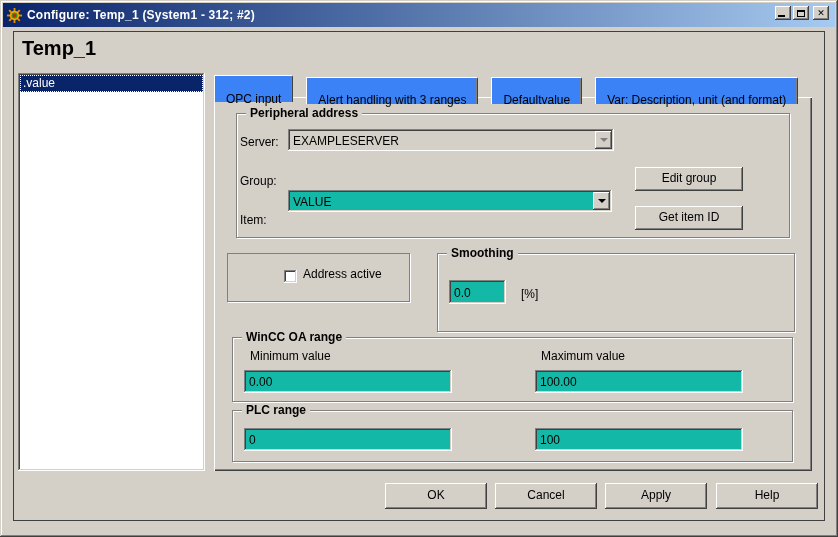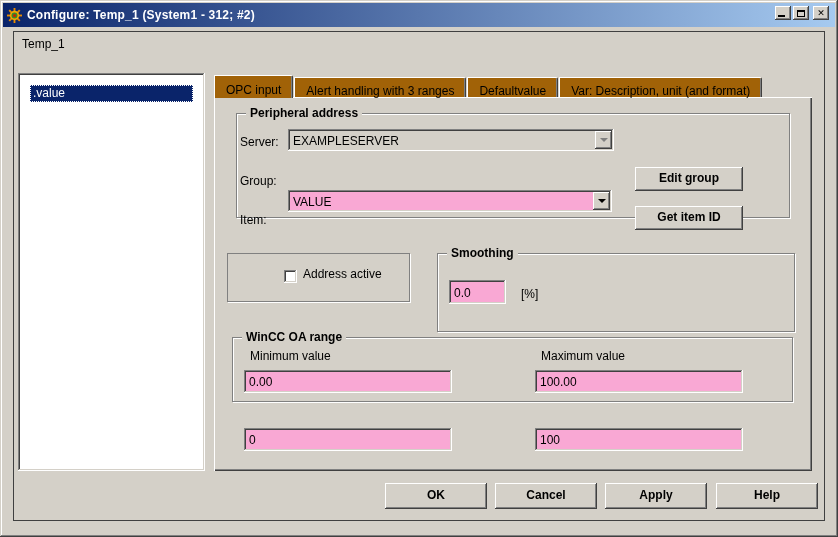--- a/index.html
+++ b/index.html
@@ -39,46 +39,46 @@
   }
   .tbtn.close { margin-left: 4px; }
   .glyph-min { position: absolute; left: 3px; bottom: 3px; width: 7px; height: 2px; background: #000; }
   .glyph-max { width: 8px; height: 7px; border: 1px solid #000; border-top-width: 2px; }
 
   
   .main-panel {
     position: absolute; left: 13px; top: 31px; width: 812px; height: 490px;
     border: 1px solid #404040; background: #d4d0c8;
   }
-  .heading { left: 22px; top: 37px; font-size: 12px; font-weight: normal; }
+  .heading { left: 22px; top: 37px; font-size: 20px; font-weight: bold; }
 
   
   .listbox {
     left: 18px; top: 73px; width: 187px; height: 398px; background: #ffffff;
     box-shadow: inset -1px -1px 0 #ffffff, inset 1px 1px 0 #808080,
                 inset -2px -2px 0 #d4d0c8, inset 2px 2px 0 #404040;
-    padding: 12px;
+    padding: 2px;
   }
   .list-item {
     height: 17px; line-height: 16px; padding-left: 3px;
     background: #0a246a; color: #ffffff;
     outline: 1px dotted #ffffff; outline-offset: -1px;
     cursor: default;
   }
 
   
   .tabstrip { left: 214px; top: 75px; height: 23px; display: flex; align-items: flex-start; z-index: 5; }
   .tab {
-    margin-top: 2px; height: 20px; line-height: 19px; padding: 4px 11px;
-    background: #a16207; cursor: default; white-space: nowrap;
+    margin-top: 2px; height: 20px; line-height: 19px; padding: 13px 11px;
+    background: #3b82f6; cursor: default; white-space: nowrap;
     border-left: 1px solid #ffffff; border-top: 1px solid #ffffff;
     border-right: 1px solid #404040;
     box-shadow: inset -1px 0 0 #808080;
     border-top-left-radius: 1px; border-top-right-radius: 2px;
-    margin-right: 1px;
+    margin-right: 13px;
   }
   .tab.active { margin-top: 0; height: 23px; line-height: 21px; position: relative; z-index: 6; }
   .tabpane {
     left: 214px; top: 97px; width: 598px; height: 374px; background: #d4d0c8;
     box-shadow: inset 1px 1px 0 #ffffff, inset -1px -1px 0 #404040, inset -2px -2px 0 #808080;
   }
 
   
   .group {
     border: 1px solid #808080;
@@ -87,21 +87,21 @@
   .group-label {
     position: absolute; top: -8px; left: 9px; background: #d4d0c8;
     padding: 0 4px; font-weight: bold; line-height: 15px; white-space: nowrap;
   }
   .plain-frame { border: 1px solid #808080; box-shadow: 1px 1px 0 #ffffff; }
 
   .label { white-space: nowrap; }
 
   
   .field, .combo {
-    background: #f9a8d4;
+    background: #14b8a6;
     box-shadow: inset -1px -1px 0 #ffffff, inset 1px 1px 0 #808080,
                 inset -2px -2px 0 #d4d0c8, inset 2px 2px 0 #404040;
     border: none; font-family: inherit; font-size: 12px; color: #000;
     padding: 0 4px 0 5px; outline: none;
   }
   input.field { padding-top: 1px; }
   .combo { display: flex; align-items: center; position: relative; }
   .combo .combo-text { line-height: 1; padding-top: 1px; overflow: hidden; white-space: nowrap; }
   .combo-btn {
     position: absolute; right: 2px; top: 2px; width: 17px; height: 18px;
@@ -119,21 +119,21 @@
     box-shadow: inset -1px -1px 0 #ffffff, inset 1px 1px 0 #808080,
                 inset -2px -2px 0 #d4d0c8, inset 2px 2px 0 #404040;
     cursor: default;
   }
 
   
   .btn {
     background: #d4d0c8; text-align: center; cursor: default;
     box-shadow: inset -1px -1px 0 #404040, inset 1px 1px 0 #ffffff,
                 inset -2px -2px 0 #808080, inset 2px 2px 0 #d4d0c8;
-    font-size: 12px; white-space: nowrap; font-weight: bold;
+    font-size: 12px; white-space: nowrap;
   }
   .btn.side { width: 108px; height: 24px; line-height: 23px; }
   .btn.bottom { width: 102px; height: 26px; line-height: 25px; }
 </style>
 </head>
 <body>
 
 <div class="dialog">
 
   <div class="titlebar">
@@ -171,21 +171,21 @@
   </div>
 
   <div class="abs tabstrip">
     <div class="tab active">OPC input</div>
     <div class="tab">Alert handling with 3 ranges</div>
     <div class="tab">Defaultvalue</div>
     <div class="tab">Var: Description, unit (and format)</div>
   </div>
   <div class="abs tabpane"></div>
 
-  <div class="abs group" style="left:236px; top:113px; width:554px; height:105px;">
+  <div class="abs group" style="left:236px; top:113px; width:554px; height:125px;">
     <span class="group-label">Peripheral address</span>
   </div>
   <span class="abs label" style="left:240px; top:135px;">Server:</span>
   <div class="abs combo disabled" style="left:288px; top:129px; width:326px; height:22px;">
     <span class="combo-text">EXAMPLESERVER</span>
     <span class="combo-btn">
         <span class="combo-arrow"></span>
       </span>
   </div>
 
@@ -212,20 +212,23 @@
   <span class="abs label" style="left:521px; top:287px;">[%]</span>
 
   <div class="abs group" style="left:232px; top:337px; width:561px; height:65px;">
     <span class="group-label">WinCC OA range</span>
   </div>
   <span class="abs label" style="left:250px; top:349px;">Minimum value</span>
   <span class="abs label" style="left:541px; top:349px;">Maximum value</span>
   <input class="abs field" style="left: 244px; top: 370px; width: 208px; height: 23px;" value="0.00">
   <input class="abs field" style="left: 535px; top: 370px; width: 208px; height: 23px;" value="100.00">
 
+  <div class="abs group" style="left:232px; top:410px; width:561px; height:52px;">
+    <span class="group-label">PLC range</span>
+  </div>
   <input class="abs field" style="left: 244px; top: 428px; width: 208px; height: 23px;" value="0">
   <input class="abs field" style="left: 535px; top: 428px; width: 208px; height: 23px;" value="100">
 
   <div class="abs btn bottom" style="left:385px; top:483px;">OK</div>
   <div class="abs btn bottom" style="left:495px; top:483px;">Cancel</div>
   <div class="abs btn bottom" style="left:605px; top:483px;">Apply</div>
   <div class="abs btn bottom" style="left:716px; top:483px;">Help</div>
 
 </div>
 

